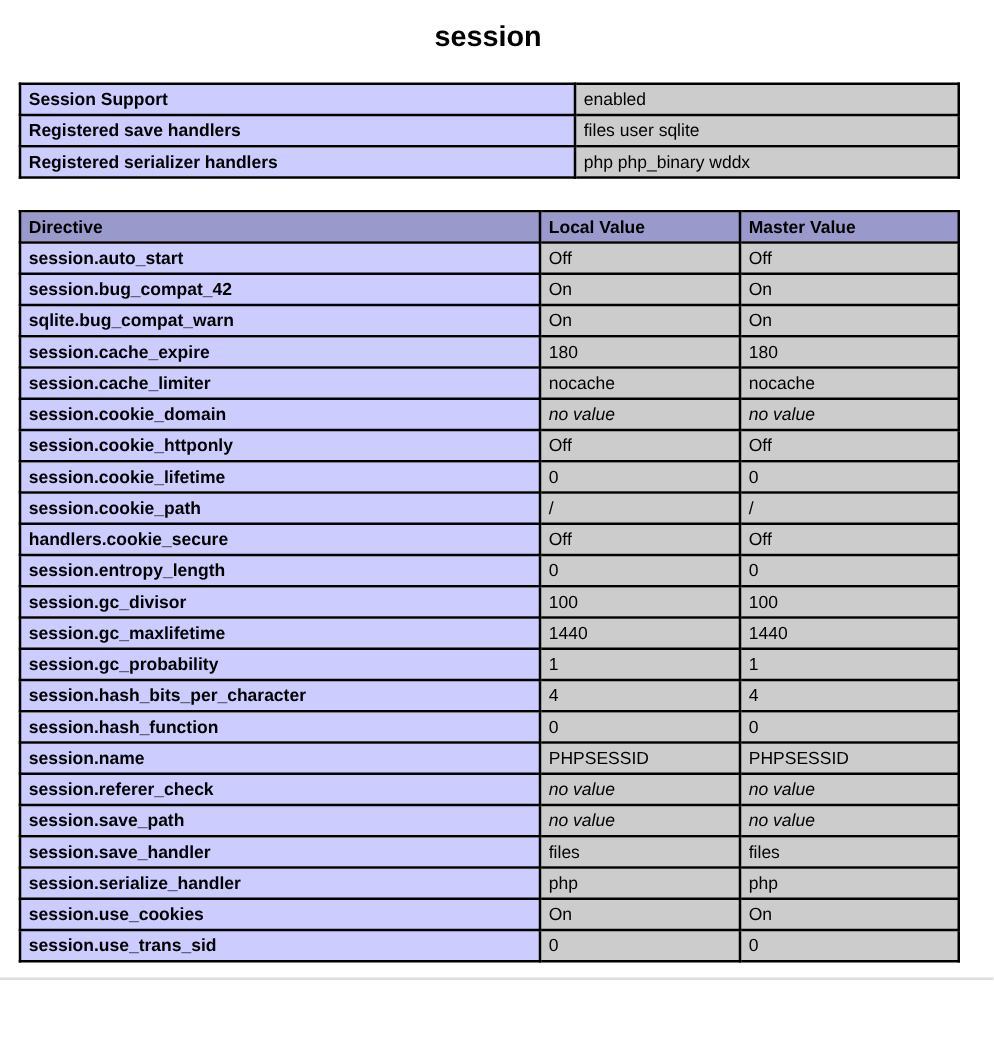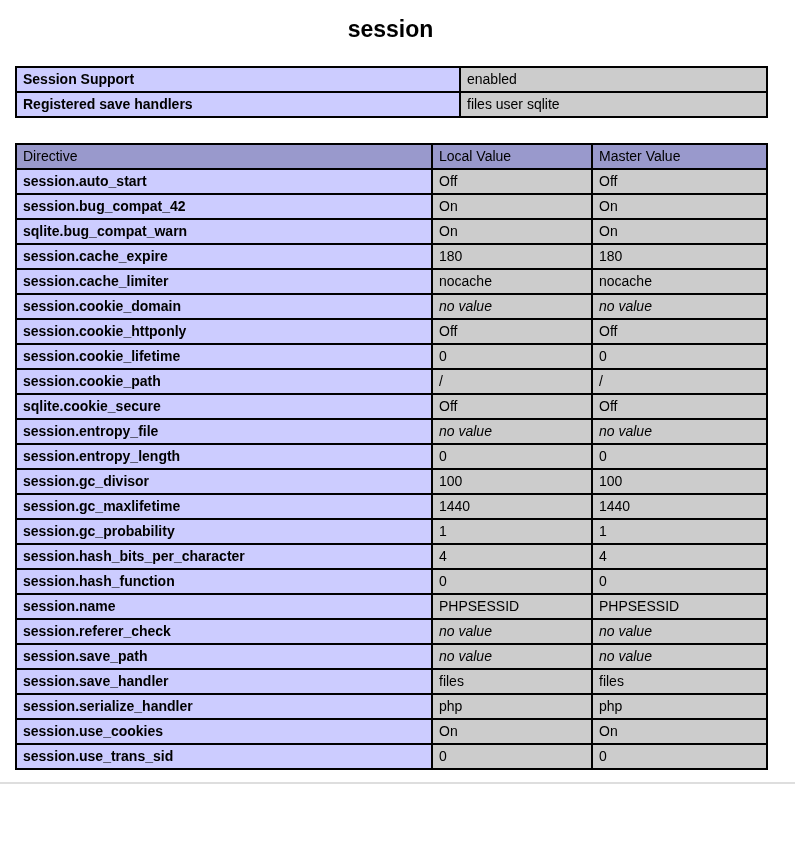--- a/index.html
+++ b/index.html
@@ -48,21 +48,21 @@
   .name-cell {
     background: var(--name-bg, #ccccff);
     font-weight: bold;
   }
   .value-cell {
     background: var(--value-bg, #cccccc);
     font-weight: normal;
   }
   .header-cell {
     background: var(--header-bg, #9999cc);
-    font-weight: normal;
+    font-weight: bold;
     text-align: center;
   }
   .novalue {
     font-style: italic;
   }
   .bottom-rule {
     width: 795px;
     height: 0;
     border-top: 2px solid var(--rule-color, #dedede);
     margin-top: 12px;
@@ -82,20 +82,24 @@
         <col style="width:307px">
       </colgroup>
       <tbody>
           <tr>
             <td class="name-cell">Session Support</td>
             <td class="value-cell">enabled</td>
           </tr>
           <tr>
             <td class="name-cell">Registered save handlers</td>
             <td class="value-cell">files user sqlite</td>
+          </tr>
+          <tr>
+            <td class="name-cell">Registered serializer handlers</td>
+            <td class="value-cell">php php_binary wddx</td>
           </tr>
         </tbody>
     </table>
 
     <table class="info-table t2">
       <colgroup>
         <col style="width:416px">
         <col style="width:160px">
         <col style="width:175px">
       </colgroup>
@@ -146,28 +150,23 @@
             <td class="name-cell">session.cookie_lifetime</td>
             <td class="value-cell">0</td>
             <td class="value-cell">0</td>
           </tr>
           <tr>
             <td class="name-cell">session.cookie_path</td>
             <td class="value-cell">/</td>
             <td class="value-cell">/</td>
           </tr>
           <tr>
-            <td class="name-cell">sqlite.cookie_secure</td>
-            <td class="value-cell">Off</td>
-            <td class="value-cell">Off</td>
-          </tr>
-          <tr>
-            <td class="name-cell">session.entropy_file</td>
-            <td class="value-cell novalue">no value</td>
-            <td class="value-cell novalue">no value</td>
+            <td class="name-cell">handlers.cookie_secure</td>
+            <td class="value-cell">Off</td>
+            <td class="value-cell">Off</td>
           </tr>
           <tr>
             <td class="name-cell">session.entropy_length</td>
             <td class="value-cell">0</td>
             <td class="value-cell">0</td>
           </tr>
           <tr>
             <td class="name-cell">session.gc_divisor</td>
             <td class="value-cell">100</td>
             <td class="value-cell">100</td>

